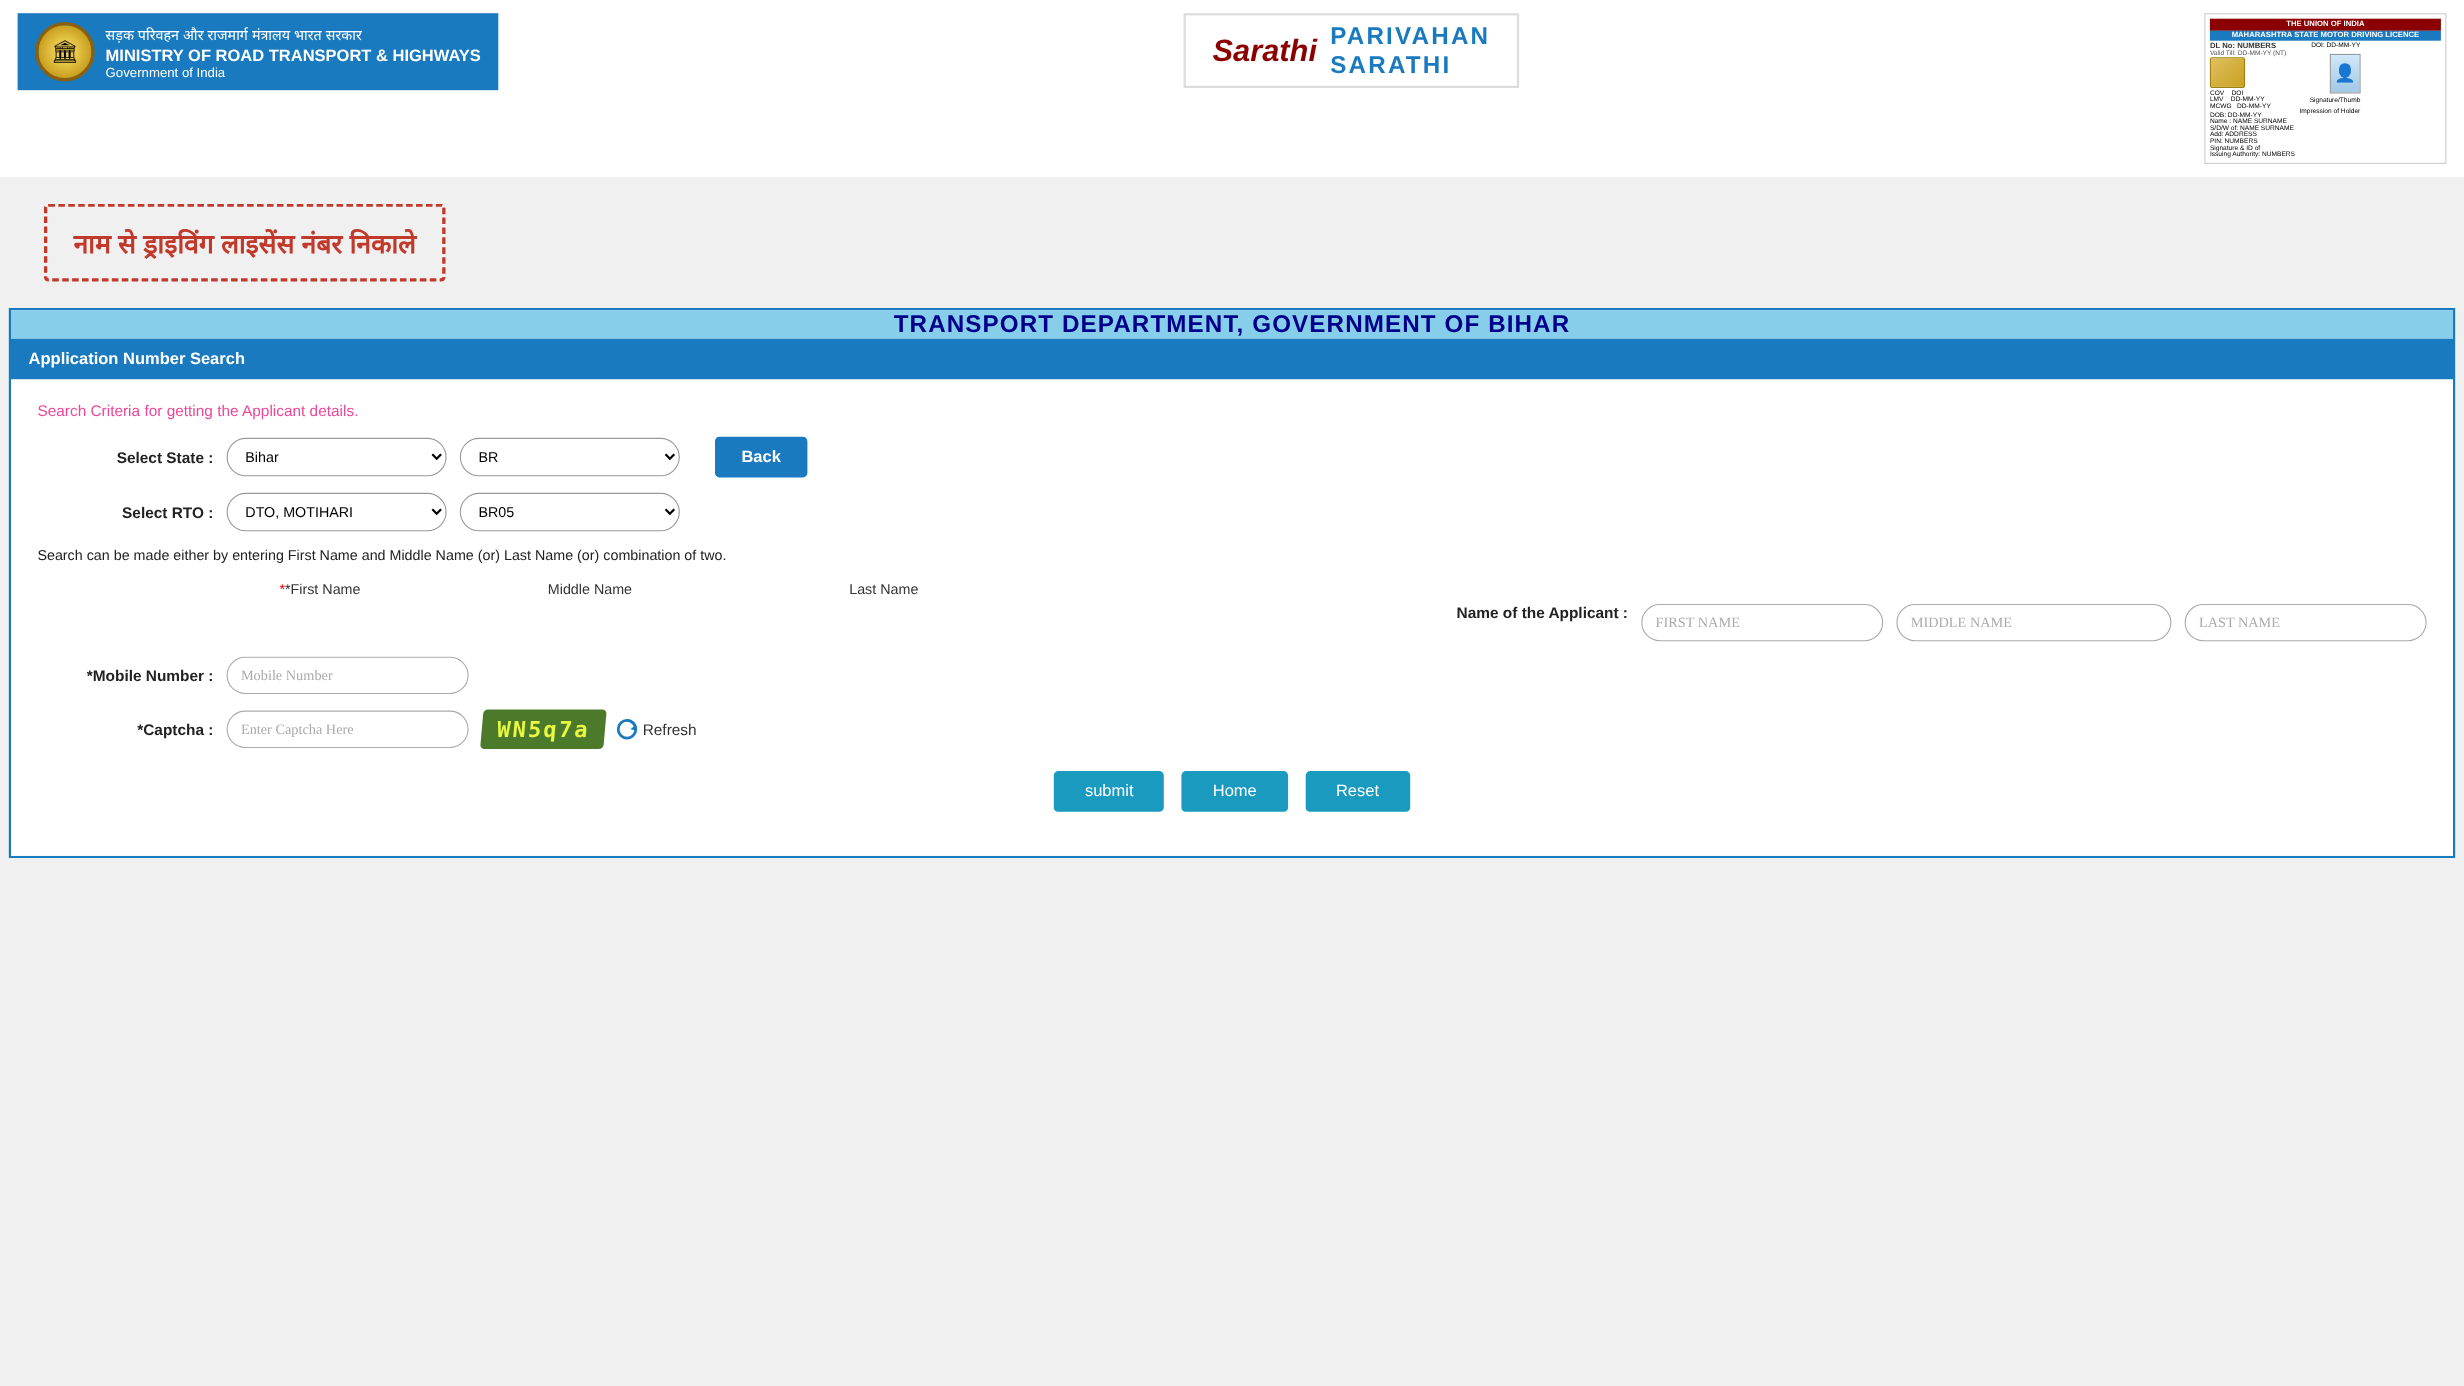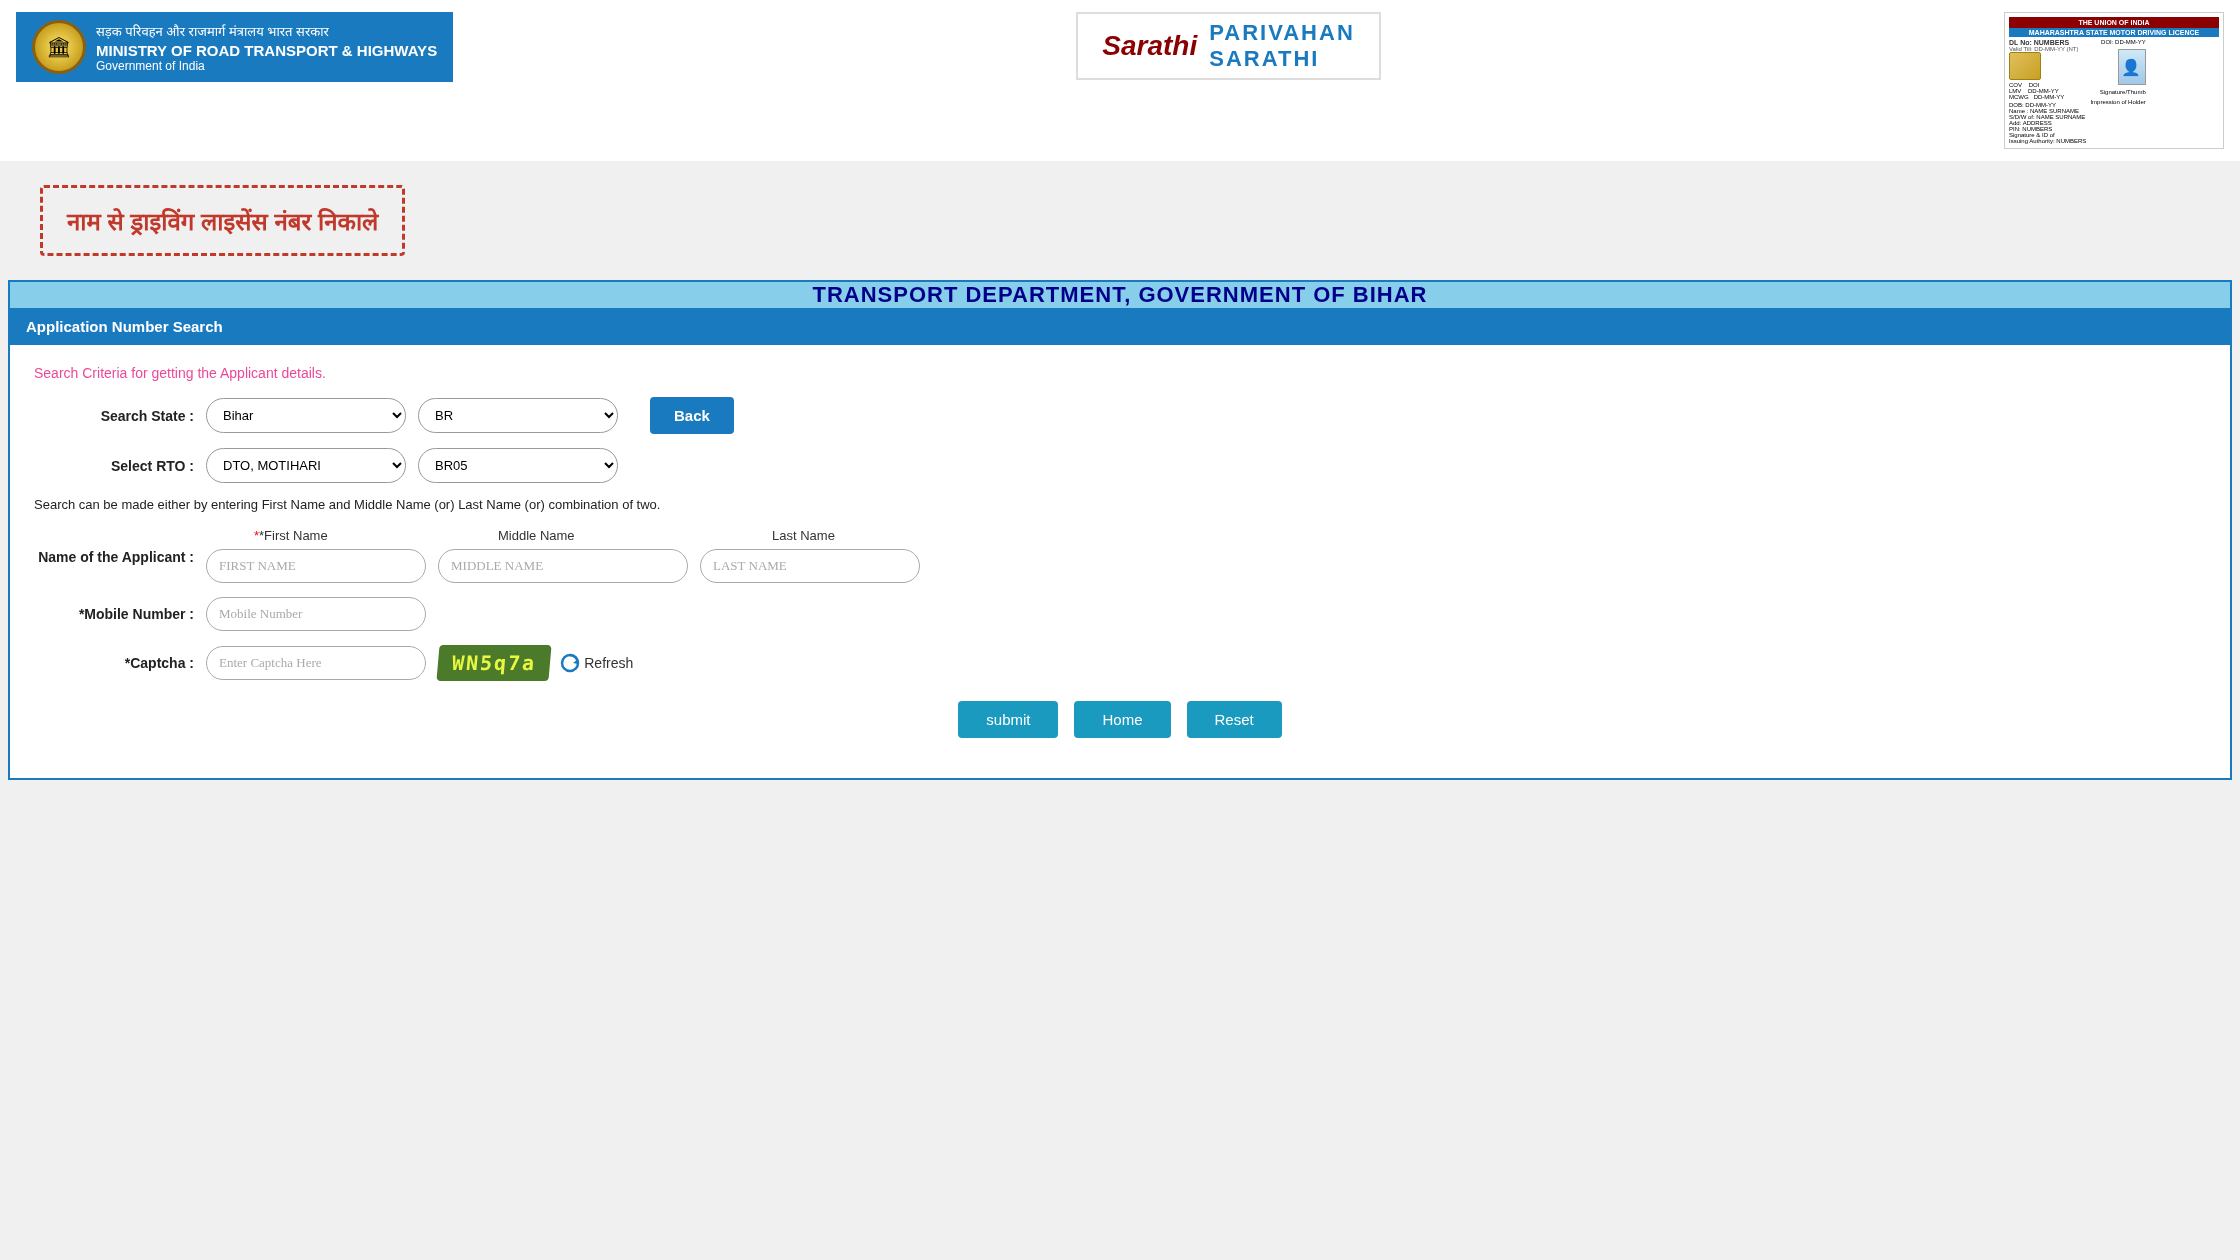--- a/index.html
+++ b/index.html
@@ -191,20 +191,21 @@
     .name-field-label .required { color: red; }
     .first-name-col { width: 220px; }
     .middle-name-col { width: 250px; margin-left: 12px; }
     .last-name-col { width: 220px; margin-left: 12px; }
 
     .name-row {
       display: flex;
       align-items: flex-start;
       margin-bottom: 14px;
       gap: 12px;
+      justify-content: flex-end;
     }
 
     input[type="text"] {
       padding: 8px 12px;
       border: 1px solid #aaa;
       border-radius: 20px;
       font-size: 13px;
       color: #999;
       background: white;
       font-family: Liberation Serif, serif;
@@ -368,21 +369,21 @@
 </div>
 
 <div class="main-content">
   <div class="dept-header">TRANSPORT DEPARTMENT, GOVERNMENT OF BIHAR</div>
   <div class="section-header">Application Number Search</div>
 
   <div class="form-area">
     <div class="search-criteria-text">Search Criteria for getting the Applicant details.</div>
 
     <div class="form-row">
-      <div class="form-label">Search State :</div>
+      <div class="form-label">Select State :</div>
       <select class="select-state">
         <option>Bihar</option>
       </select>
       <select class="select-state-code">
         <option>BR</option>
       </select>
       <button class="back-btn">Back</button>
     </div>
 
     <div class="form-row">

